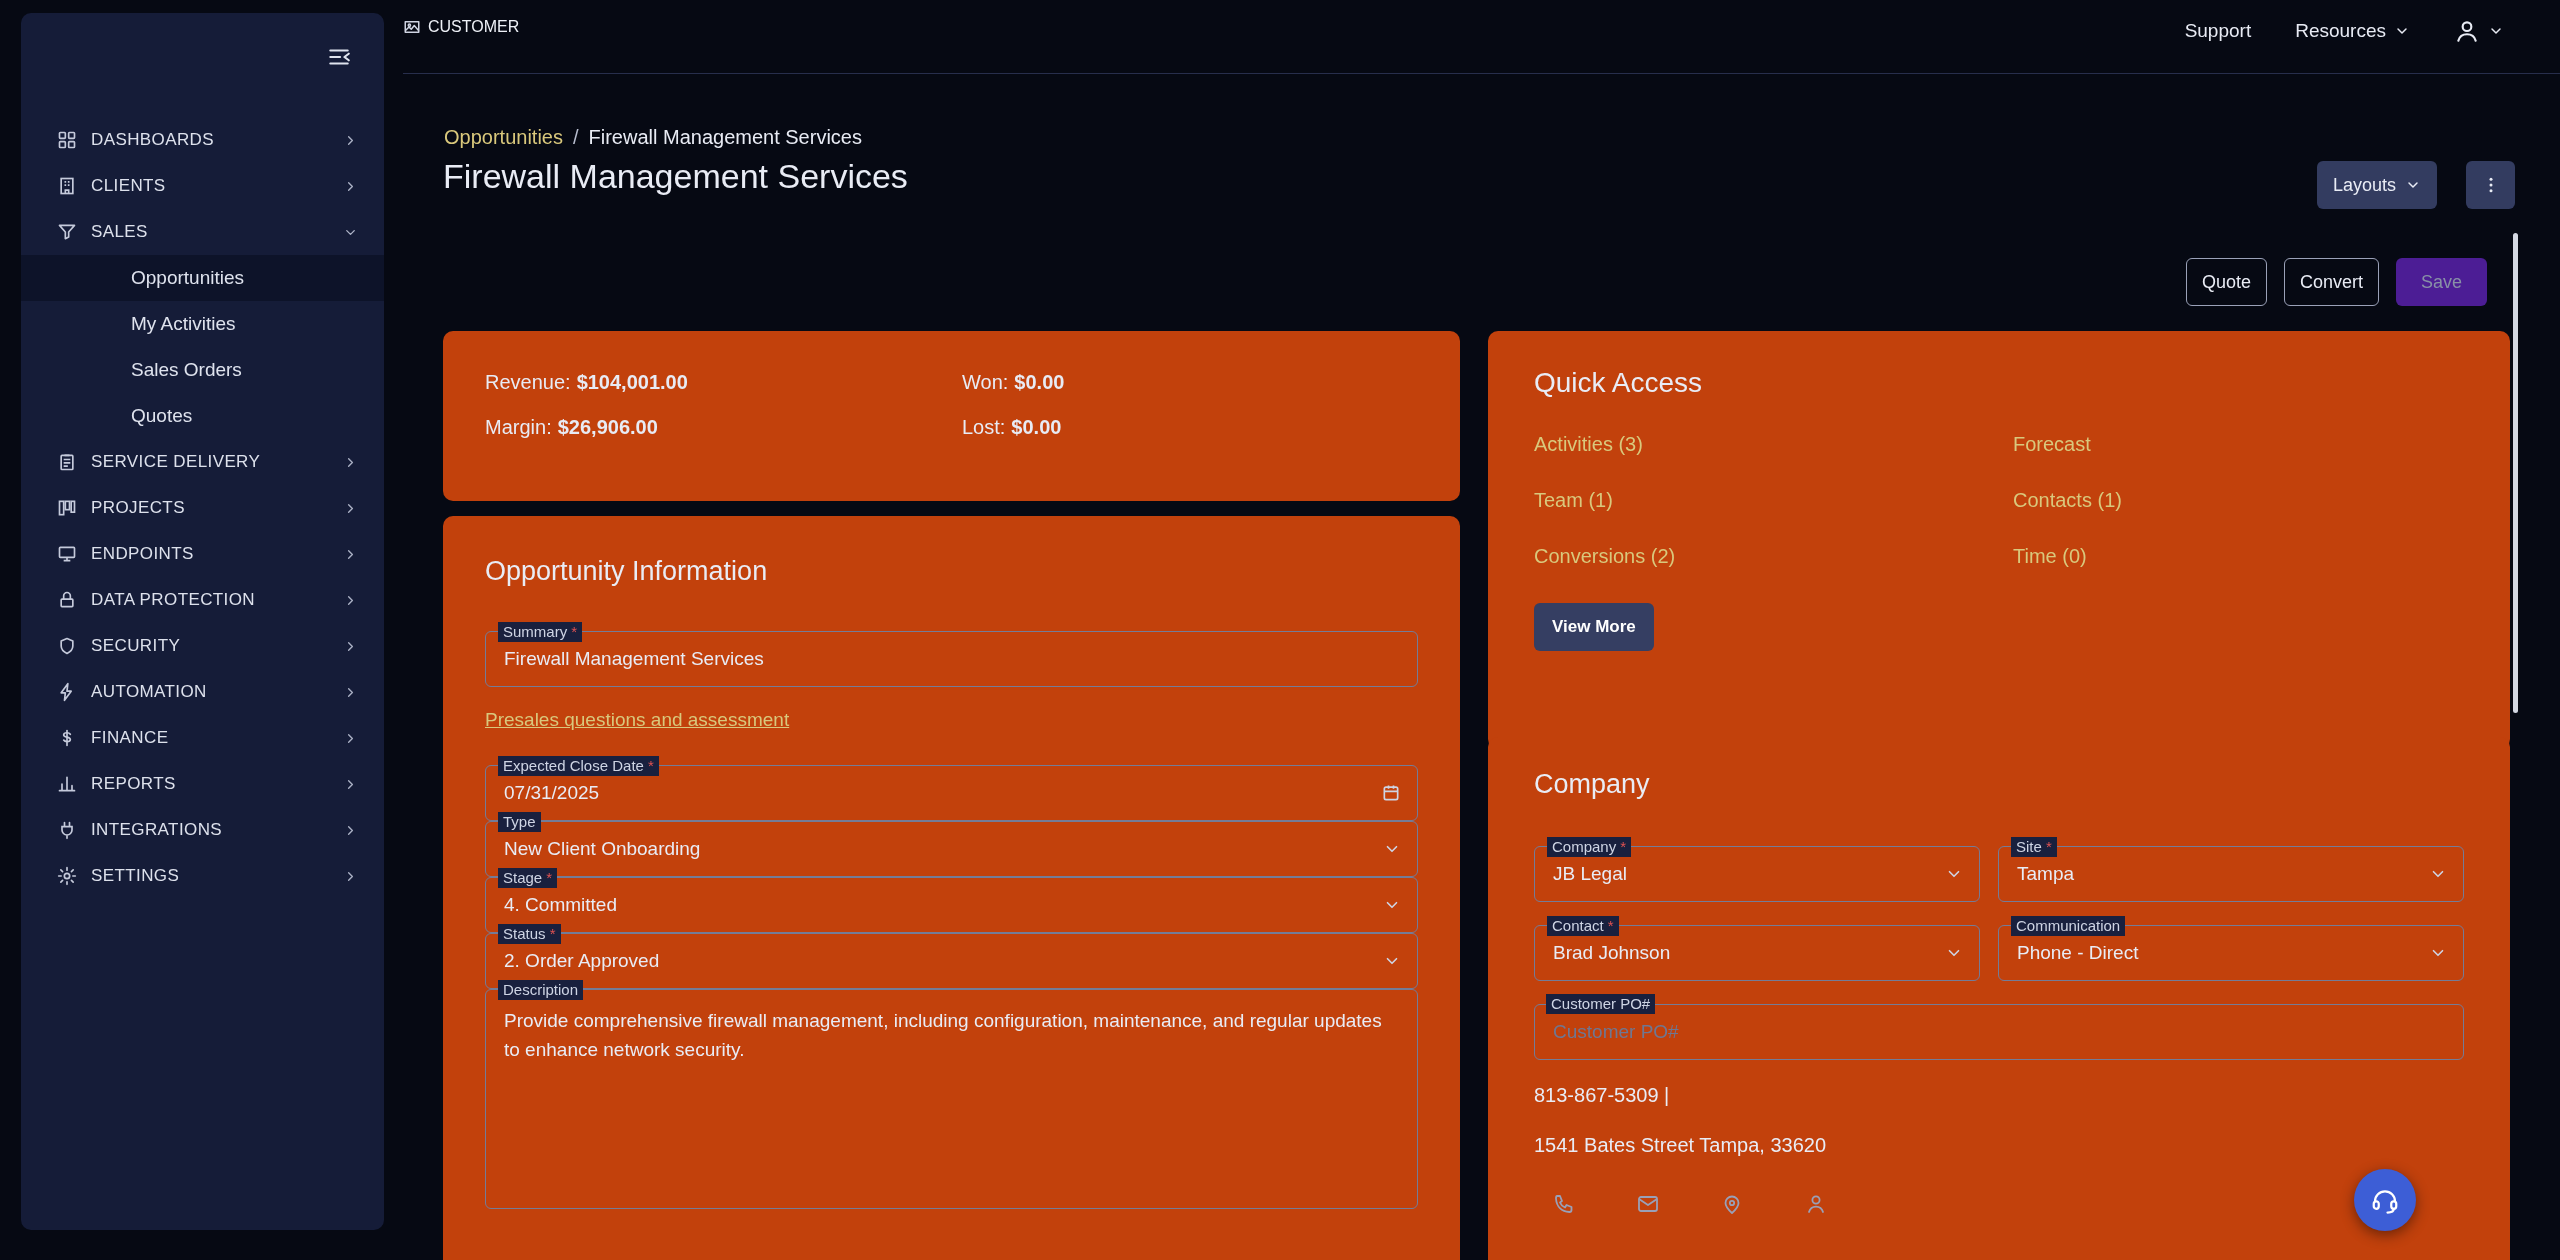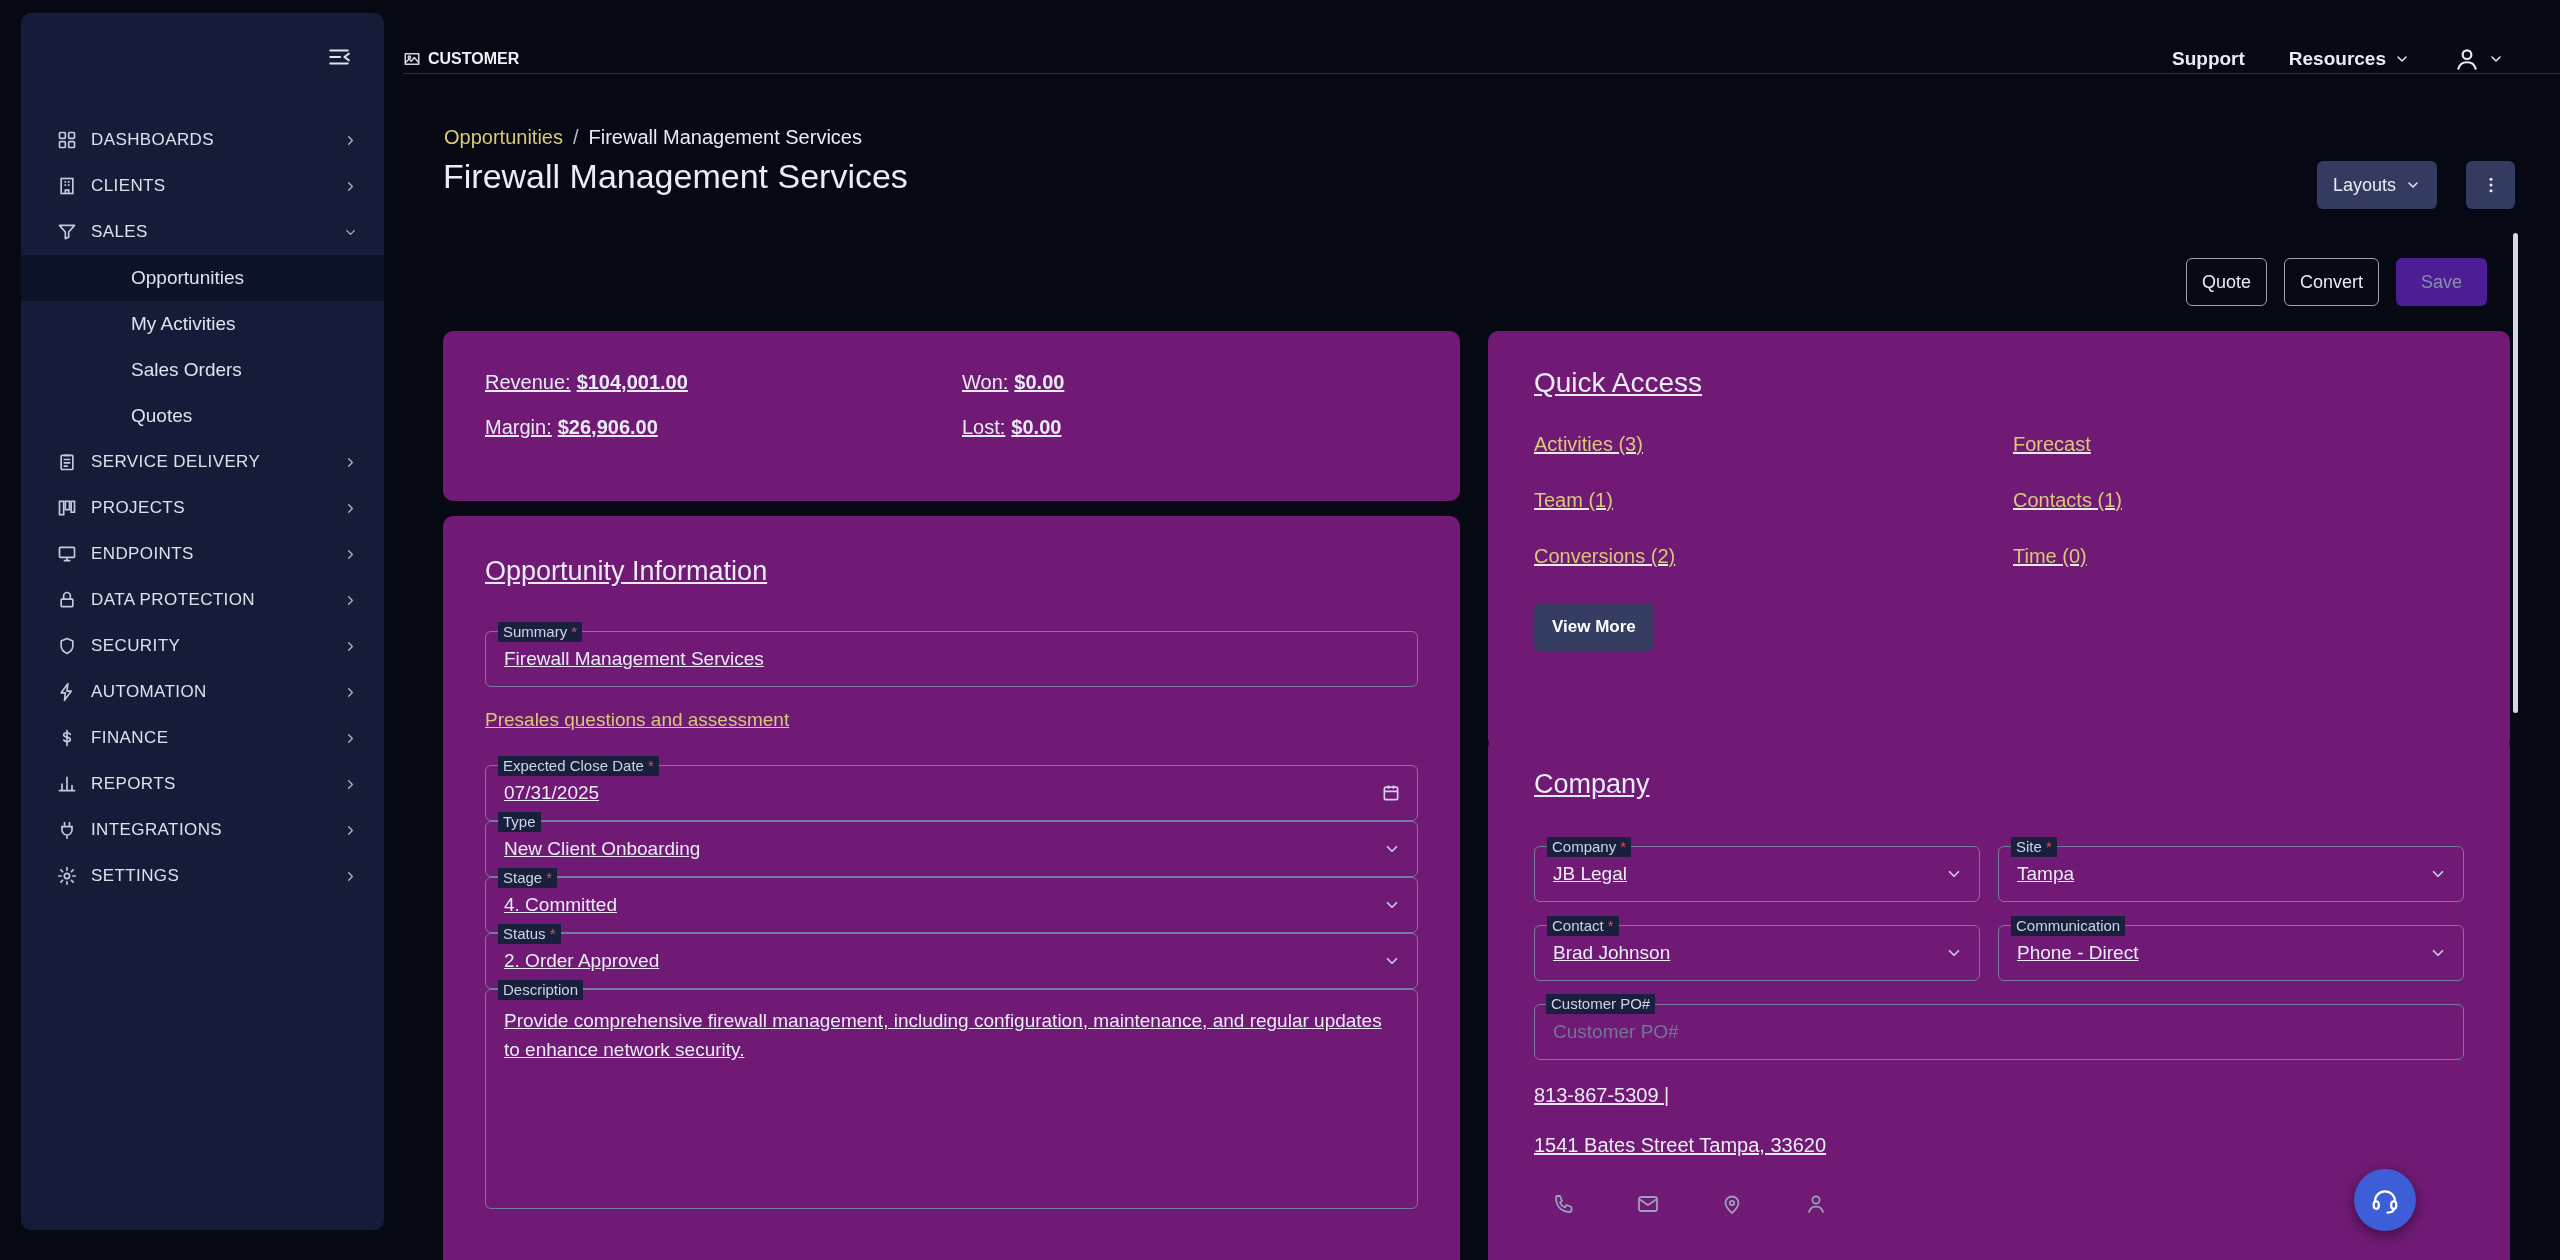--- a/index.html
+++ b/index.html
@@ -30,22 +30,22 @@
   .mi .lbl { font-size:17px; letter-spacing:.4px; flex:1; white-space:nowrap; }
   .mi .chev { color:#aab0c4; flex:none; }
   .sub {
     height:46px; display:flex; align-items:center;
     padding-left:110px; font-size:19px; color:#dfe3ee; cursor:pointer;
   }
   .sub.selected { background:#0d1329; }
 
   
   .topbar {
-    position:absolute; left:403px; top:16px; right:0; height:73px;
-    display:flex; align-items:center; padding:12px 56px 0 0;font-weight:bold;
+    position:absolute; left:403px; top:6px; right:0; height:73px;
+    display:flex; align-items:flex-start; padding:12px 56px 0 0;
   }
   .logo { display:flex; align-items:center; gap:7px; color:#eef1f7; font-size:16px; cursor:pointer; }
   .logo .ic { color:#cfd4e2; }
   .topbar-right { margin-left:auto; display:flex; align-items:center; gap:44px; font-size:19px; }
   .tb-item { display:flex; align-items:center; gap:8px; cursor:pointer; color:#e8ebf4; }
   .divider { position:absolute; left:403px; right:0; top:73px; height:1px; background:#272e4c; }
 
   
   .breadcrumb { position:absolute; left:444px; top:126px; font-size:20px; display:flex; gap:10px; }
   .bc-link { color:#d9c87c; cursor:pointer; }
@@ -68,21 +68,21 @@
   .btn-outline {
     height:48px; padding:0 15px; background:transparent; border:1px solid #9aa1b8;
     border-radius:6px; color:#e9ecf5; font-size:18px; cursor:pointer; font-family:inherit;
   }
   .btn-disabled {
     height:48px; padding:0 25px; background:#4c1d95; border:none; border-radius:6px;
     color:#8890a7; font-size:18px; font-family:inherit;
   }
 
   
-  .card { position:absolute; background:#701a75; border-radius:10px;text-decoration:underline; }
+  .card { position:absolute; background:#c2410c; border-radius:10px; }
   .card-h { font-size:27px; font-weight:400; color:#e9ecf5; }
 
   .stats-card { left:443px; top:331px; width:1017px; height:170px; padding:40px 42px; }
   .stats-grid { display:grid; grid-template-columns:477px 1fr; row-gap:22px; font-size:20px; }
   .stat-label { color:#e8ebf4; }
   .stat-value { font-weight:700; margin-left:6px; }
 
   .opp-card { left:443px; top:516px; width:1017px; height:810px; padding:40px 42px; }
   .opp-card .card-h { margin-bottom:44px; }
 

